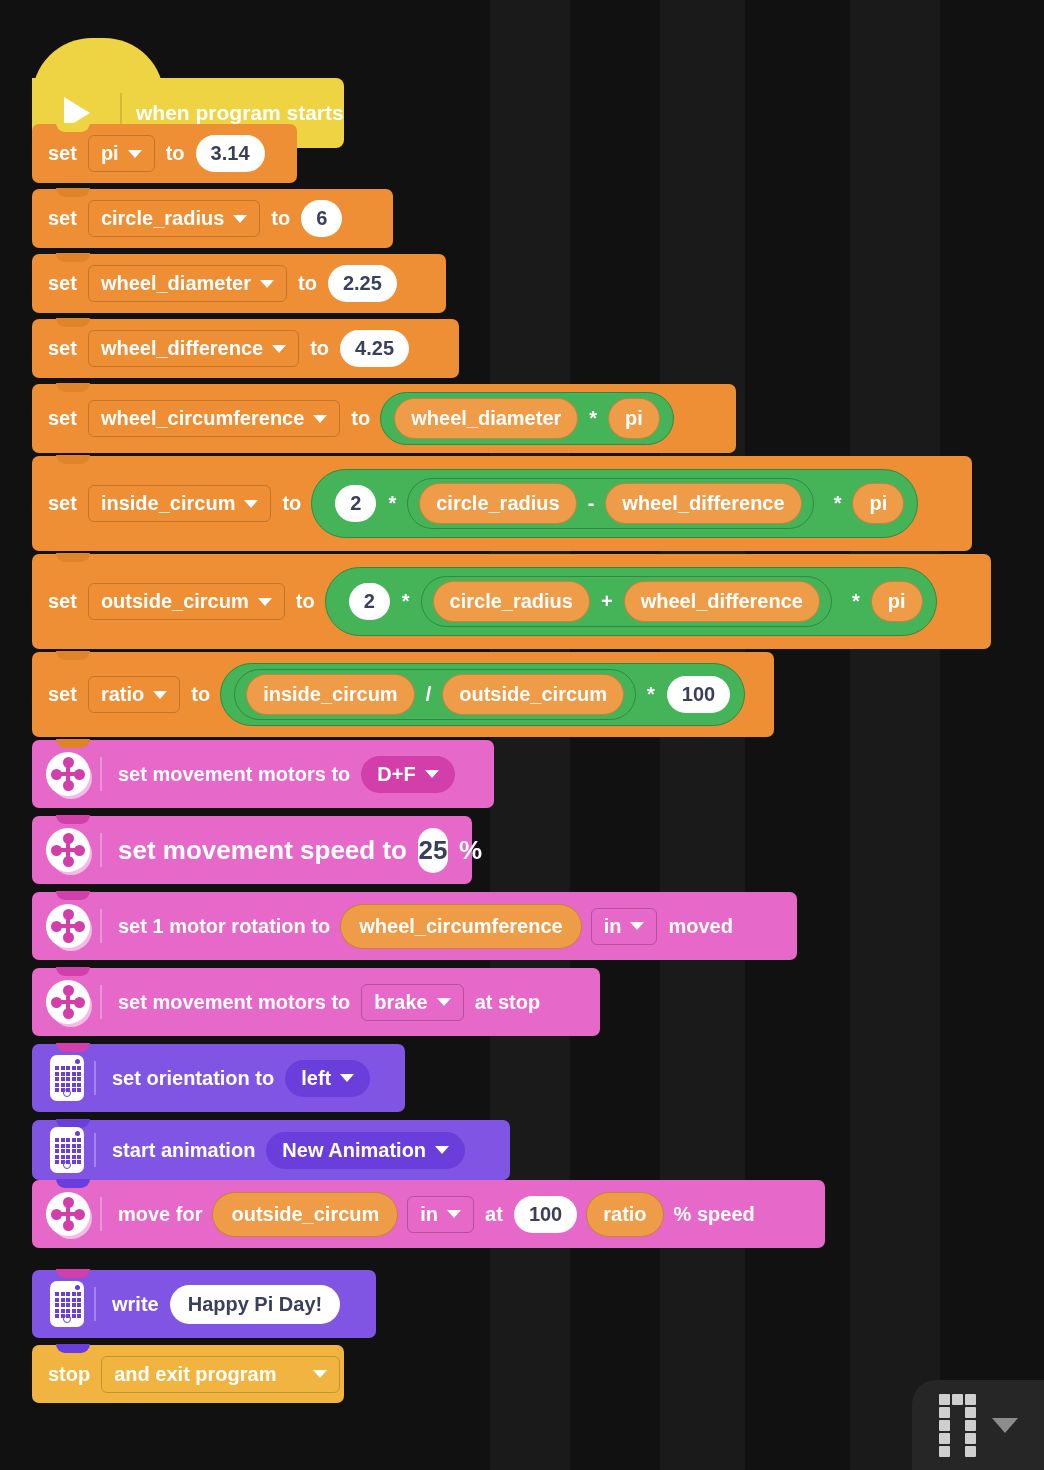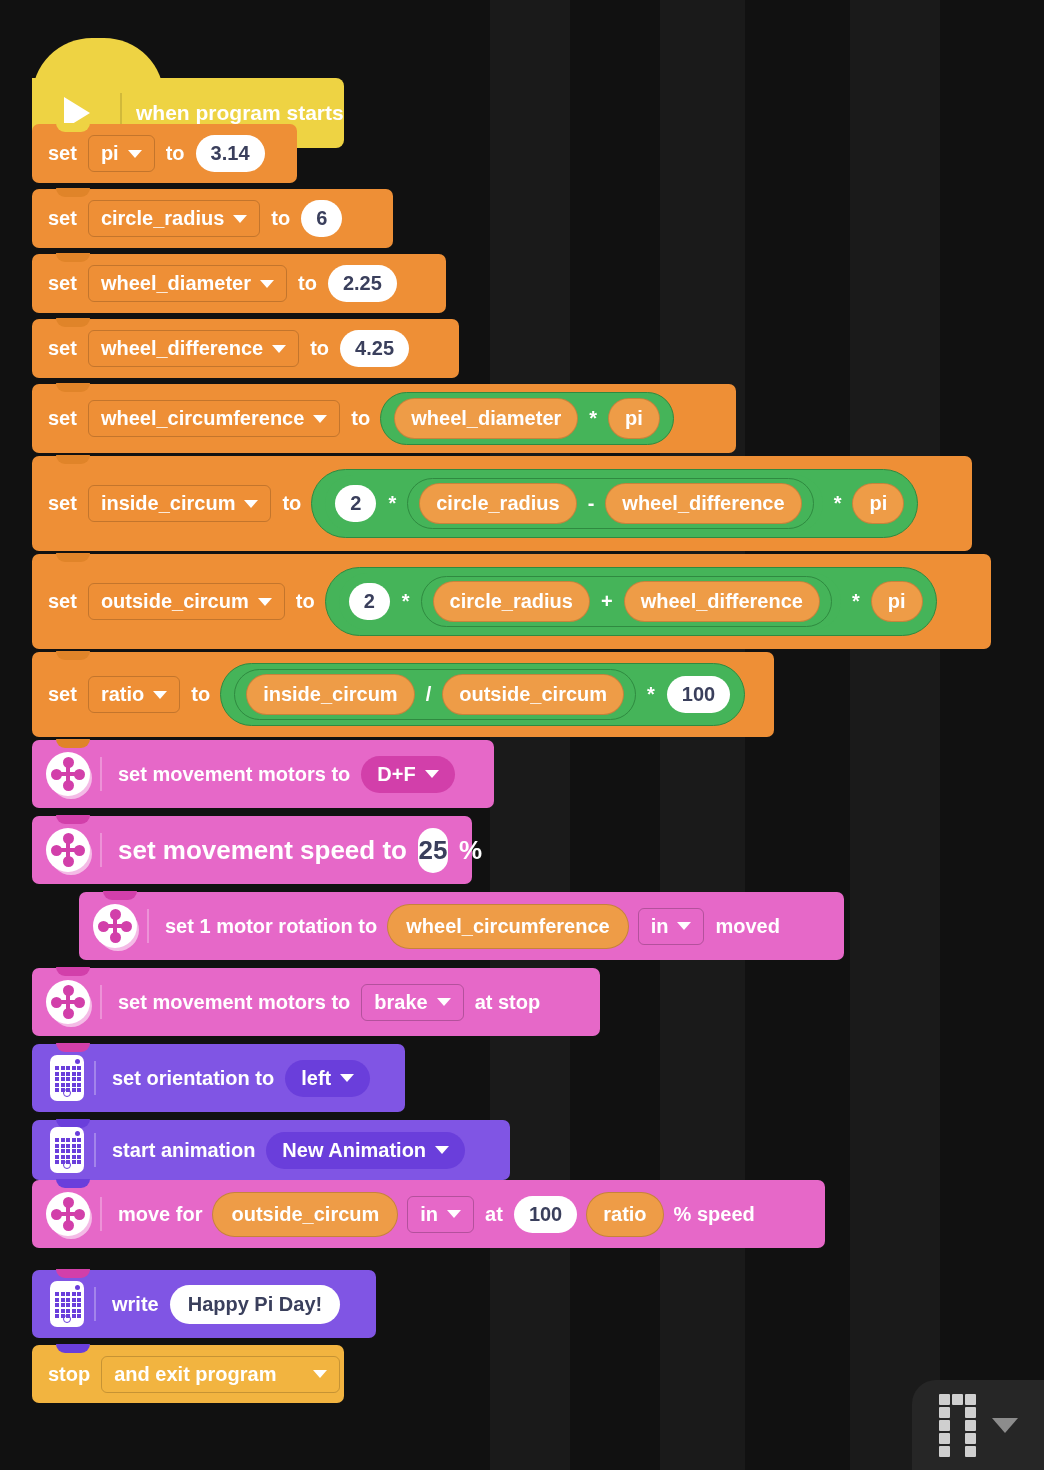--- a/index.html
+++ b/index.html
@@ -372,21 +372,21 @@
         <i class="d4"></i>
       <span class="cx"></span>
         <span class="cy"></span>
     </span>
     <span class="vsep"></span>
     <span class="lbl">set movement speed to</span>
     <span class="num">25</span>
     <span class="lbl">%</span>
   </div>
 
-  <div class="block c-motor" style="left:32px; top:892px; width:765px; height:68px; font-size:20px;margin-left:47px;">
+  <div class="block c-motor" style="left:32px; top:892px; width:765px; height:68px; font-size:20px;">
     <div class="notch-top c-motor-d"></div>
     <span class="icon-motor">
       <i class="d1"></i>
         <i class="d2"></i>
         <i class="d3"></i>
         <i class="d4"></i>
       <span class="cx"></span>
         <span class="cy"></span>
     </span>
     <span class="vsep"></span>

